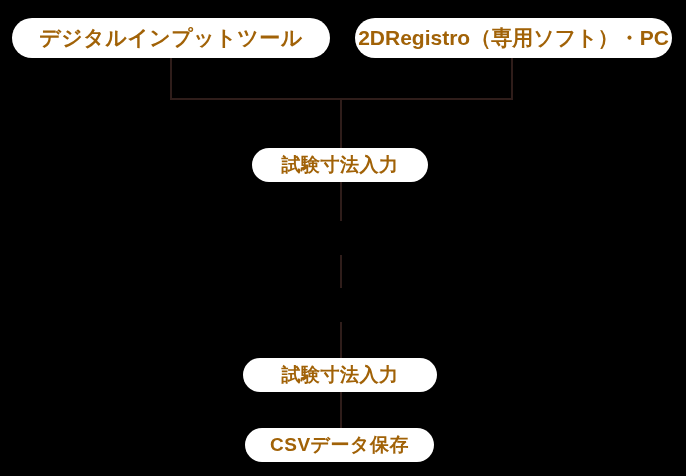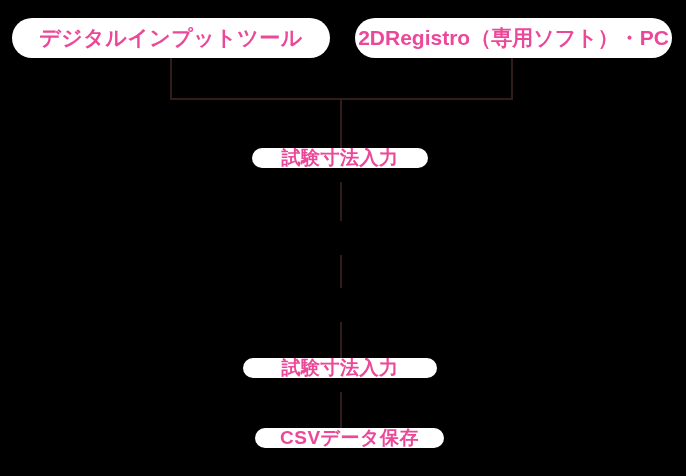--- a/index.html
+++ b/index.html
@@ -38,21 +38,21 @@
     position: absolute;
     left: 0;
     top: 0;
     width: 686px;
     height: 476px;
     z-index: 2;
   }
   .pill {
     position: absolute;
     background: #ffffff;
-    color: #ec4899;
+    color: #a16207;
     border-radius: 999px;
     display: flex;
     align-items: center;
     justify-content: center;
     box-sizing: border-box;
     text-align: right;
     white-space: nowrap;
     letter-spacing: 0.5px;
   }
 
@@ -61,29 +61,29 @@
     height: 40px;
     top: 18px;
     font-size: 21px;
     font-weight: 700;
   }
   #node-tool  { left: 12px;  width: 318px; }
   #node-pc    { left: 355px; width: 317px; letter-spacing: 0px; }
 
   
   .pill-step {
-    height: 20px;
+    height: 34px;
     font-size: 19px;
     font-weight: 700;
   }
   #node-step-1 { left: 252px; width: 176px; top: 148px; }
   #node-step-2 { left: 261px; width: 159px; top: 221px; }
   #node-step-3 { left: 270px; width: 142px; top: 288px; }
   #node-step-4 { left: 243px; width: 194px; top: 358px; }
-  #node-step-5 { left: 255px; width: 189px; top: 428px; }
+  #node-step-5 { left: 245px; width: 189px; top: 428px; }
 </style>
 </head>
 <body>
 
 <div id="diagram">
 
   <div id="connectors">
 
     <div class="line line-v" style="left:170px; top:58px; height:42px;"></div>
 

